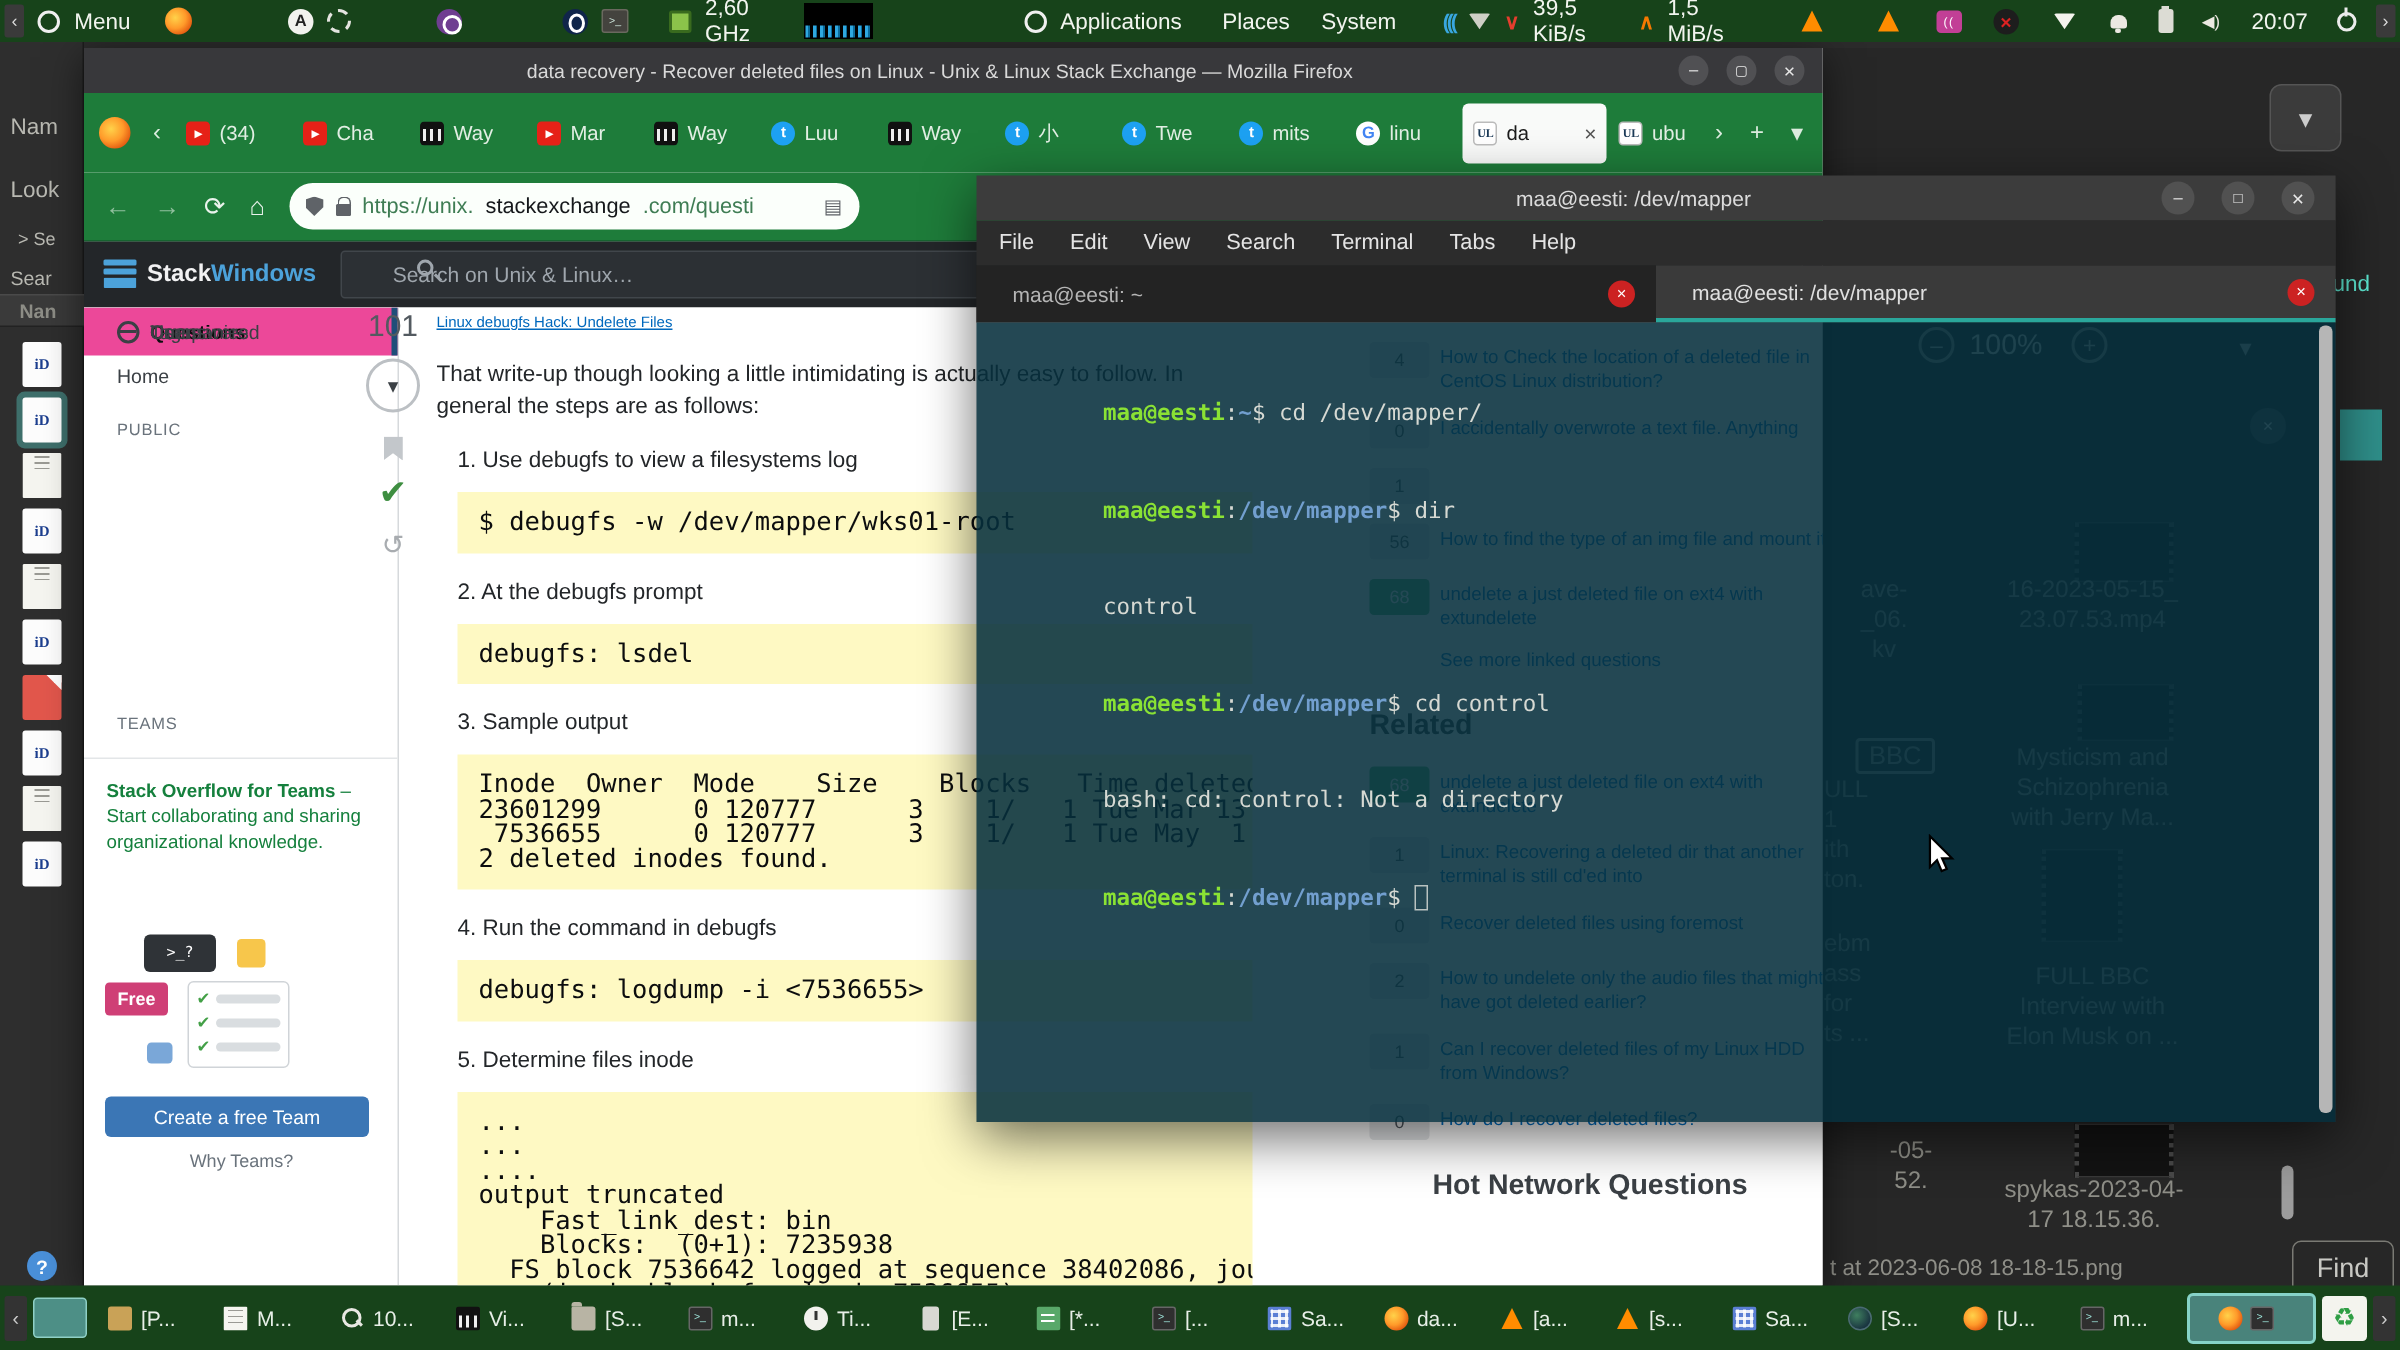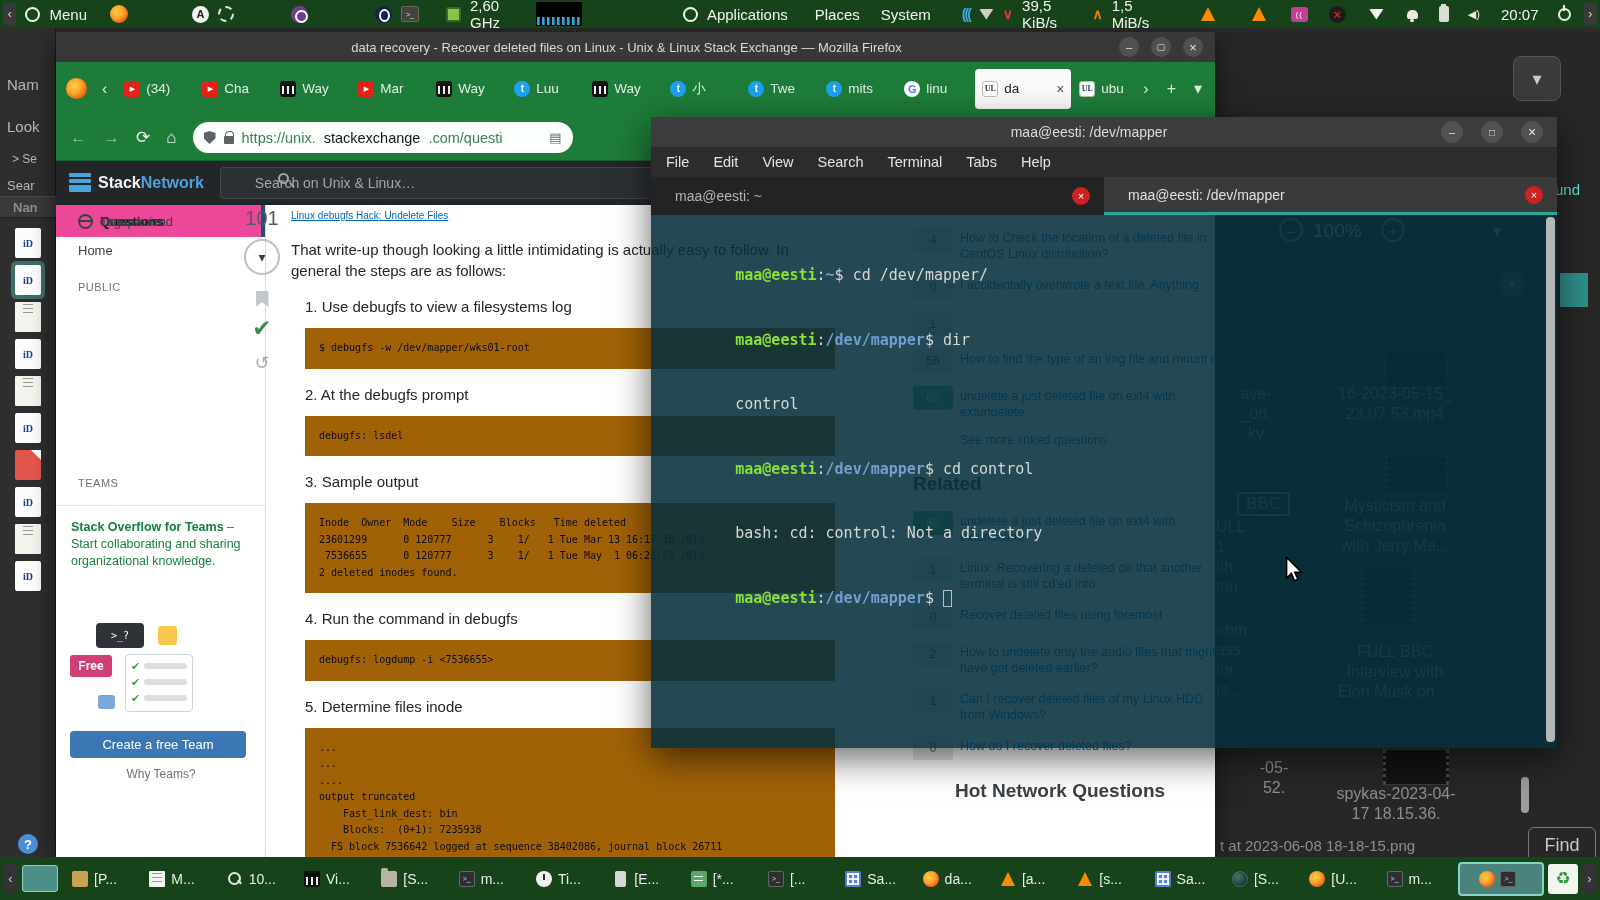--- a/index.html
+++ b/index.html
@@ -200,21 +200,21 @@
 .vote-down::after{content:"▾";}
 .vote-bm{width:13px;height:16px;background:#c3c7cb;clip-path:polygon(0 0,100% 0,100% 100%,50% 70%,0 100%);margin:16px auto 0;}
 .vote-chk{color:#3e8e41;font-size:23px;margin-top:8px;}
 .vote-hist{color:#a8acb0;font-size:18px;margin-top:10px;}
 
 .main{position:absolute;left:235px;top:0;width:580px;}
 .q-title{font-size:10px;color:#0068bd;text-decoration:underline;margin-top:2px;display:inline-block;}
 .q-body{width:500px;font-size:15px;line-height:21px;margin-top:16px;color:#232629;}
 .steps{margin:0;padding:0 0 0 14px;list-style:none;}
 .step{margin-top:17px;font-size:15px;color:#232629;}
-.step pre{margin:13px 0 0 0;background:#a16207;padding:12px 14px;font-family:"DejaVu Sans Mono",monospace;font-size:10px;line-height:16.5px;color:#0c0d0e;width:530px;overflow:hidden;}
+.step pre{margin:13px 0 0 0;background:#fef9c3;padding:12px 14px;font-family:"DejaVu Sans Mono",monospace;font-size:17px;line-height:16.5px;color:#0c0d0e;width:530px;overflow:hidden;}
 
 .rightcol{position:absolute;left:857px;top:23px;width:312px;font-size:12.5px;}
 .q-item{display:flex;gap:7px;margin-bottom:13px;align-items:flex-start;}
 .q-badge{flex:none;width:40px;height:24px;background:#e4e6e8;border-radius:3px;color:#525960;display:flex;align-items:center;justify-content:center;font-size:12px;}
 .q-badge.c-filled{background:#5eba7d;color:#fff;}
 .q-link{color:#0074cc;line-height:16px;padding-top:2px;}
 .see-more{color:#0074cc;margin:4px 0 0 47px;}
 .rc-h{font-size:19px;font-weight:bold;color:#3b4045;margin:26px 0 16px;}
 .rc-h.hot{margin-left:42px;margin-top:20px;}
 
@@ -413,21 +413,21 @@
           <span class="u-dim">.com/questi</span>
         <span class="u-reader">▤</span>
       </div>
     </div>
     <div class="se-head">
       <span class="se-logo">
           <span></span>
           <span></span>
           <span></span>
         </span>
-      <span class="se-brand"><span>Stack</span><b>Network</b></span>
+      <span class="se-brand"><span>Stack</span><b>Windows</b></span>
       <input class="se-search" placeholder="Search on Unix &amp; Linux…" style="">
     </div>
     <span class="se-mag"></span>
 
     <div class="se-body">
       <div class="sidebar">
         <div class="side-home">Home</div>
         <div class="side-public">PUBLIC</div>
         <div>
 

